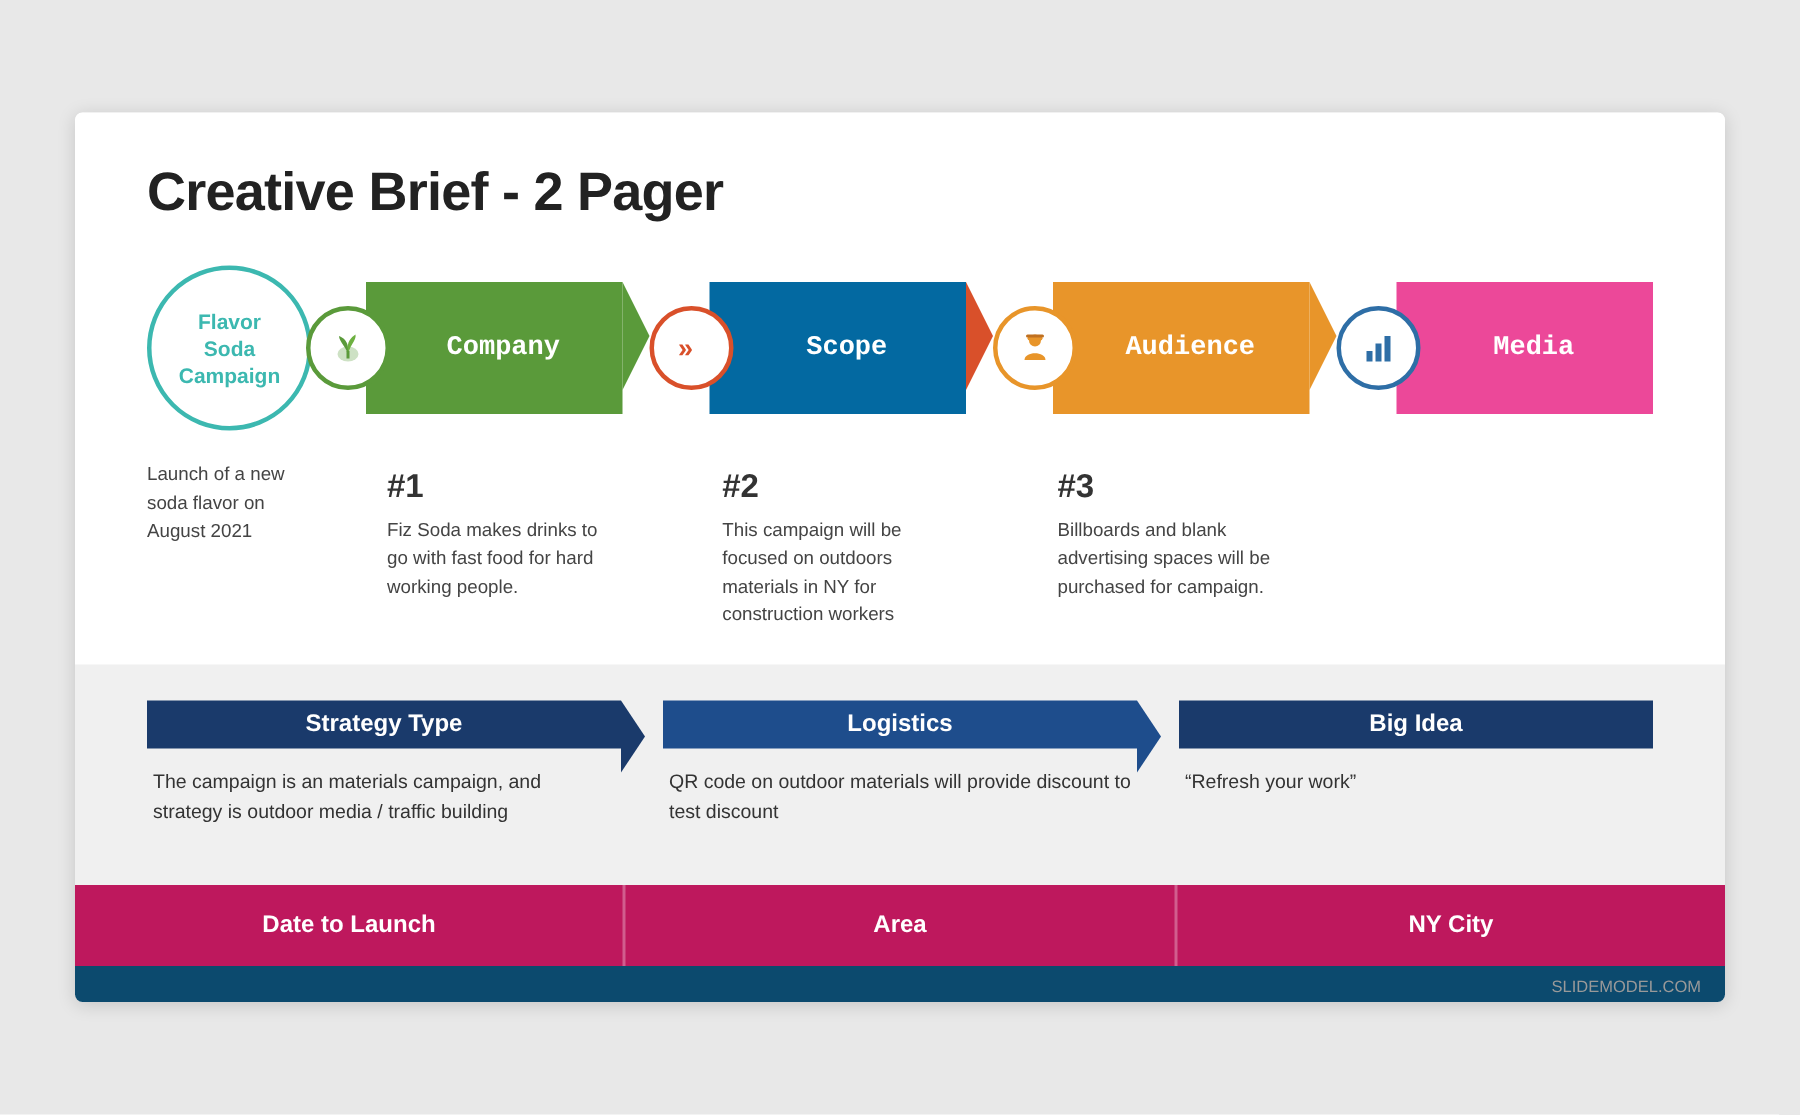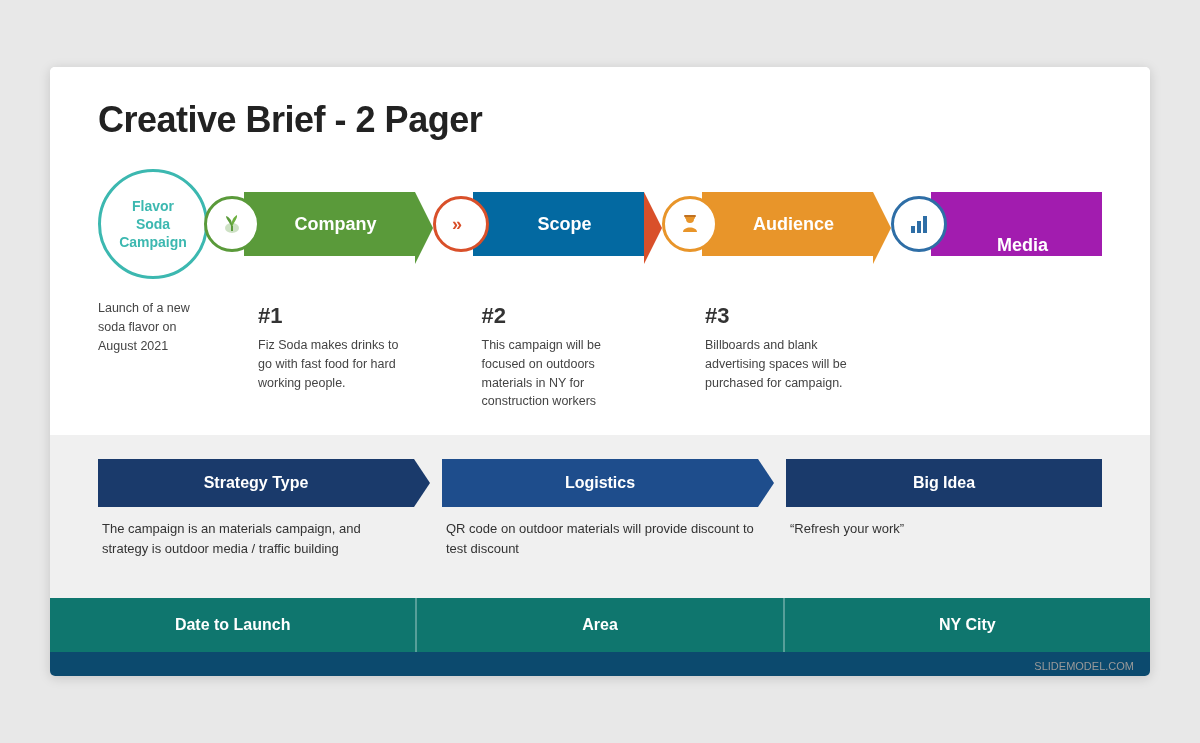--- a/index.html
+++ b/index.html
@@ -76,50 +76,51 @@
       display: flex;
       align-items: center;
       justify-content: center;
       background: white;
       flex-shrink: 0;
       z-index: 3;
       margin-right: -14px;
     }
 
     .flow-block {
-      height: 64px;
+      height: 88px;
       display: flex;
       align-items: center;
       justify-content: center;
       font-size: 18px;
       font-weight: 700;
       color: white;
       flex: 1;
       position: relative;
       padding-left: 20px;
       padding-right: 8px;
+      font-family: Liberation Mono, monospace;
     }
     .flow-block::after {
       content: '';
       position: absolute;
       right: -18px;
       top: 0;
       width: 0;
       height: 0;
       border-top: 36px solid transparent;
       border-bottom: 36px solid transparent;
       z-index: 2;
     }
     .flow-block.company { background: #5a9a3a; }
     .flow-block.company::after { border-left: 18px solid #5a9a3a; }
     .flow-block.scope { background: #0369a1; }
     .flow-block.scope::after { border-left: 18px solid #d9502a; }
     .flow-block.audience { background: #e8952a; }
     .flow-block.audience::after { border-left: 18px solid #e8952a; }
-    .flow-block.media { background: #a21caf; align-items: flex-end; }
+    .flow-block.media { background: #ec4899; }
     
 
     .flow-icon-circle.green { border-color: #5a9a3a; }
     .flow-icon-circle.orange-red { border-color: #d9502a; }
     .flow-icon-circle.orange { border-color: #e8952a; }
     .flow-icon-circle.blue { border-color: #2e6ea6; }
 
     
     .desc-row {
       display: flex;
@@ -158,21 +159,21 @@
       align-items: stretch;
     }
     .strategy-block {
       flex: 1;
       position: relative;
     }
     .strategy-header {
       display: flex;
       align-items: center;
       justify-content: center;
-      height: 48px;
+      height: 32px;
       color: white;
       font-weight: 700;
       font-size: 16px;
       position: relative;
     }
     .strategy-header.dark-blue { background: #1a3a6b; }
     .strategy-header.mid-blue { background: #1e4d8c; }
     .strategy-header.deep-blue { background: #1a3a6b; }
 
     
@@ -193,21 +194,21 @@
 
     .strategy-body {
       padding: 12px 4px 4px 4px;
       font-size: 13px;
       color: #333;
       line-height: 1.5;
     }
 
     
     .bottom-section {
-      background: #0f766e;
+      background: #be185d;
       display: flex;
       align-items: flex-start;
     }
     .bottom-cell {
       flex: 1;
       display: flex;
       align-items: center;
       justify-content: center;
       padding: 18px 12px;
       font-weight: 700;

